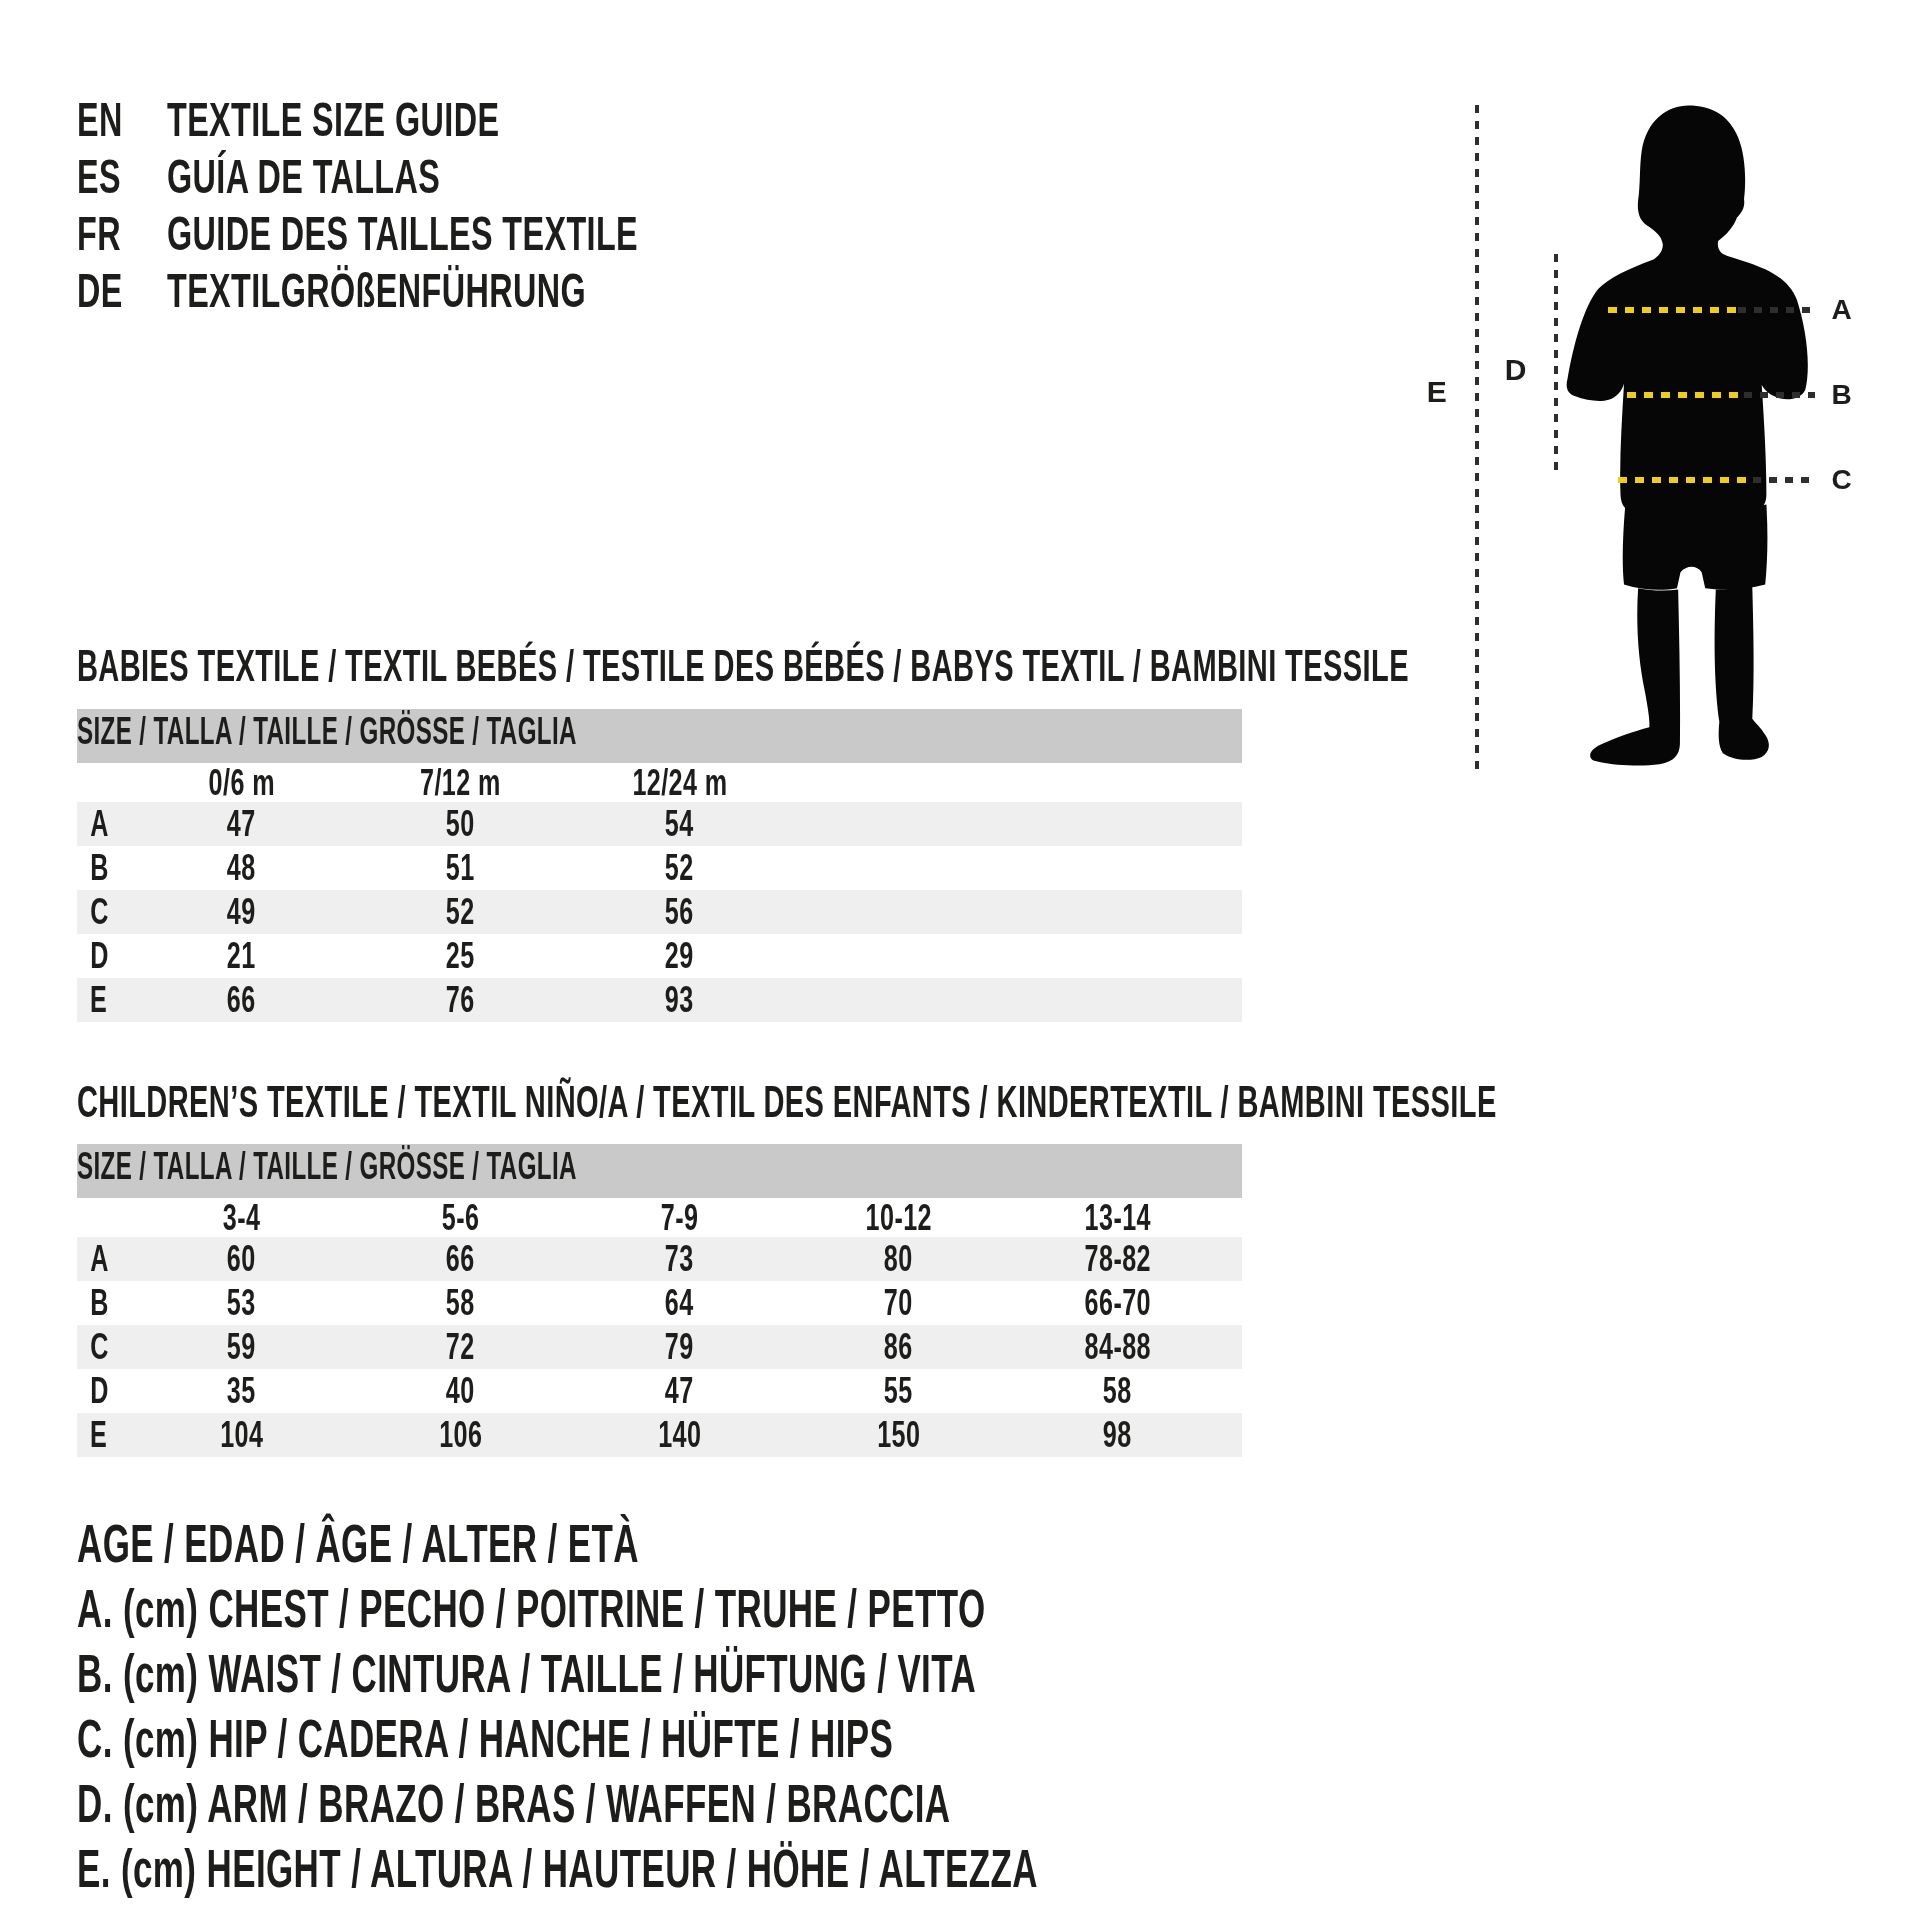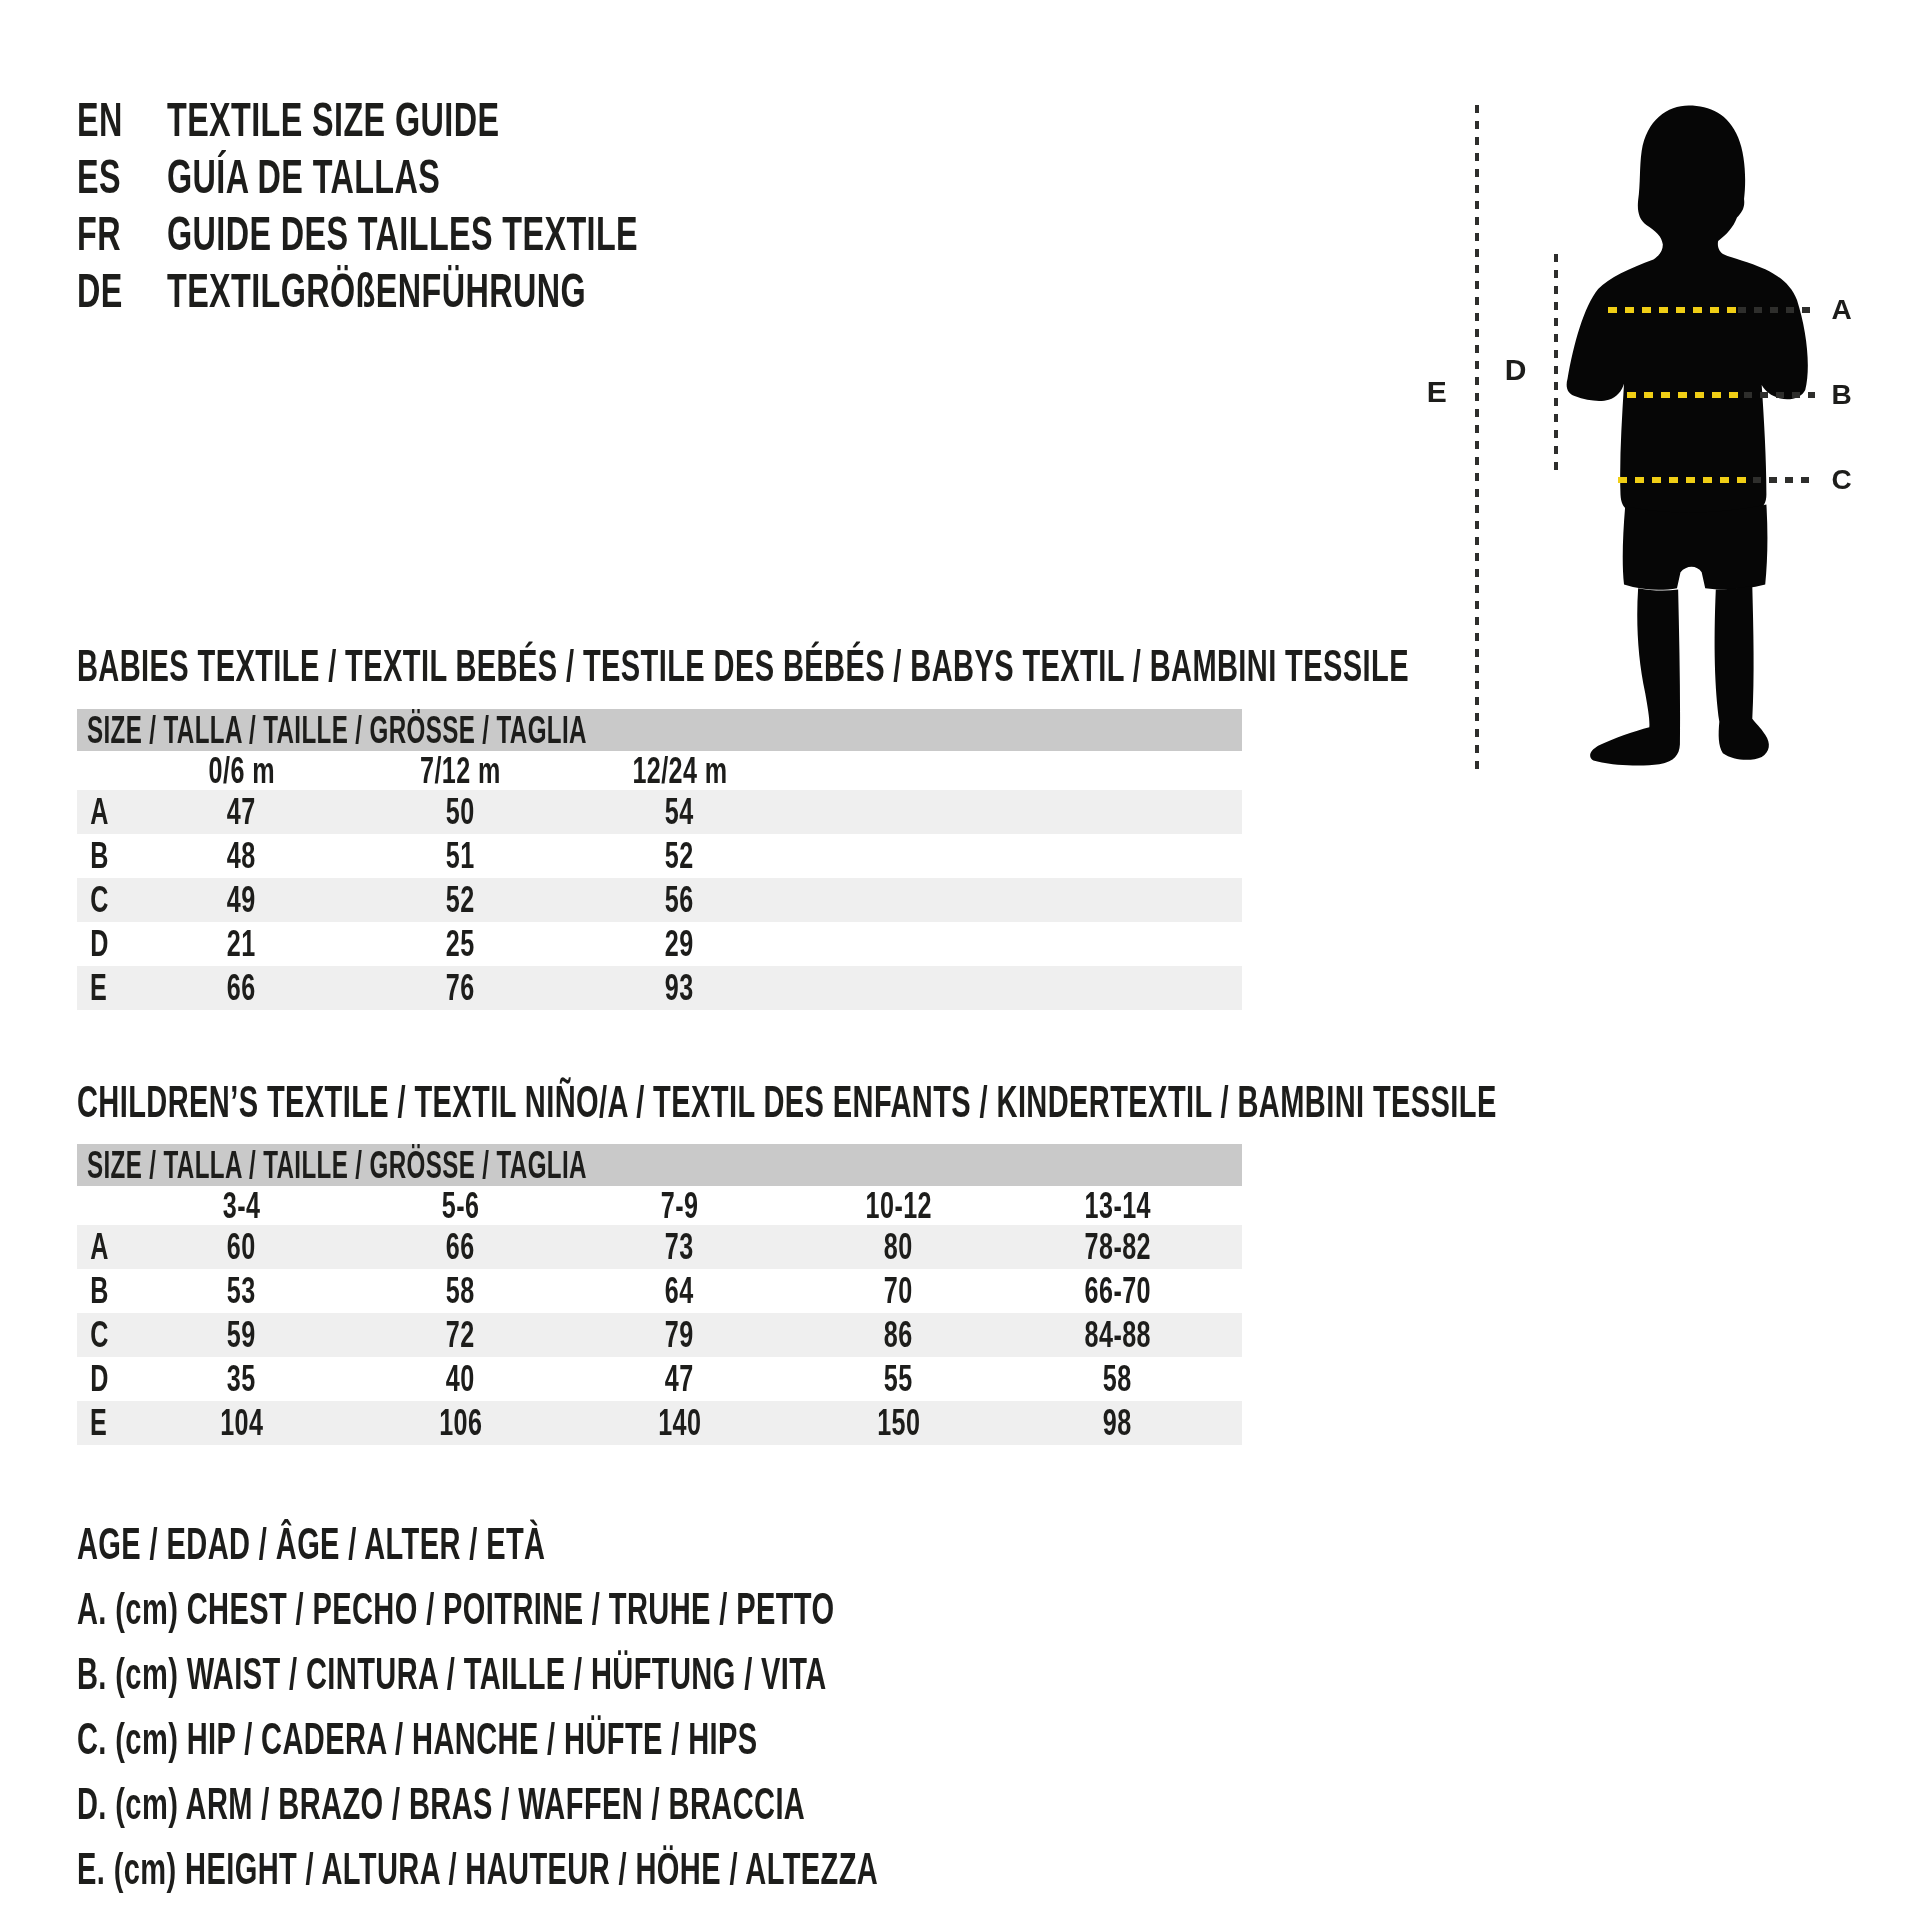--- a/index.html
+++ b/index.html
@@ -23,31 +23,31 @@
 
   
   .lang-block{position:absolute;left:77px;top:91px}
   .lang-row{display:flex;height:57px;font-size:49px}
   .lang-code{width:90px}
   
   .section-title{position:absolute;left:77px;font-size:44px;line-height:52px}
 
   
   .size-table{position:absolute;left:77px;width:1165px}
-  .tbar{height:42px;background:var(--bar_gray);display:flex;align-items:center;
-        padding-left:10px;font-size:39px}
+  .tbar{height:54px;background:var(--bar_gray);display:flex;
+        font-size:39px}
   .thead{height:39px;display:flex;align-items:center;font-size:37px;margin-top:0}
   .trow{height:44px;display:flex;align-items:center;font-size:37px}
   .trow.alt{background:var(--row_gray)}
   .rlabel{width:55px;padding-left:8.6px;text-align:left}
   .cell{width:219px;text-align:center}
 
   
   .legend{position:absolute;left:77px;top:1511px}
-  .legend-line{height:65px;display:flex;align-items:center;font-size:44px}
+  .legend-line{height:65px;display:flex;align-items:center;font-size:53px}
 
   
   .figure-area{position:absolute;left:1405px;top:86px;width:521px;height:739px}
   .vdash{position:absolute;width:4.3px;
     background:repeating-linear-gradient(to bottom,var(--dash_dark) 0 8px,transparent 8px 16px)}
   .vdash.e{left:70px;top:18.5px;height:665px}
   .vdash.d{left:149px;top:168px;height:221px}
   .hline{position:absolute;height:5.5px}
   .hline.yellow{background:repeating-linear-gradient(to right,var(--accent_yellow) 0 9.2px,transparent 9.2px 17px)}
   .hline.dark{background:repeating-linear-gradient(to right,var(--dash_dark) 0 8px,transparent 8px 16px)}

